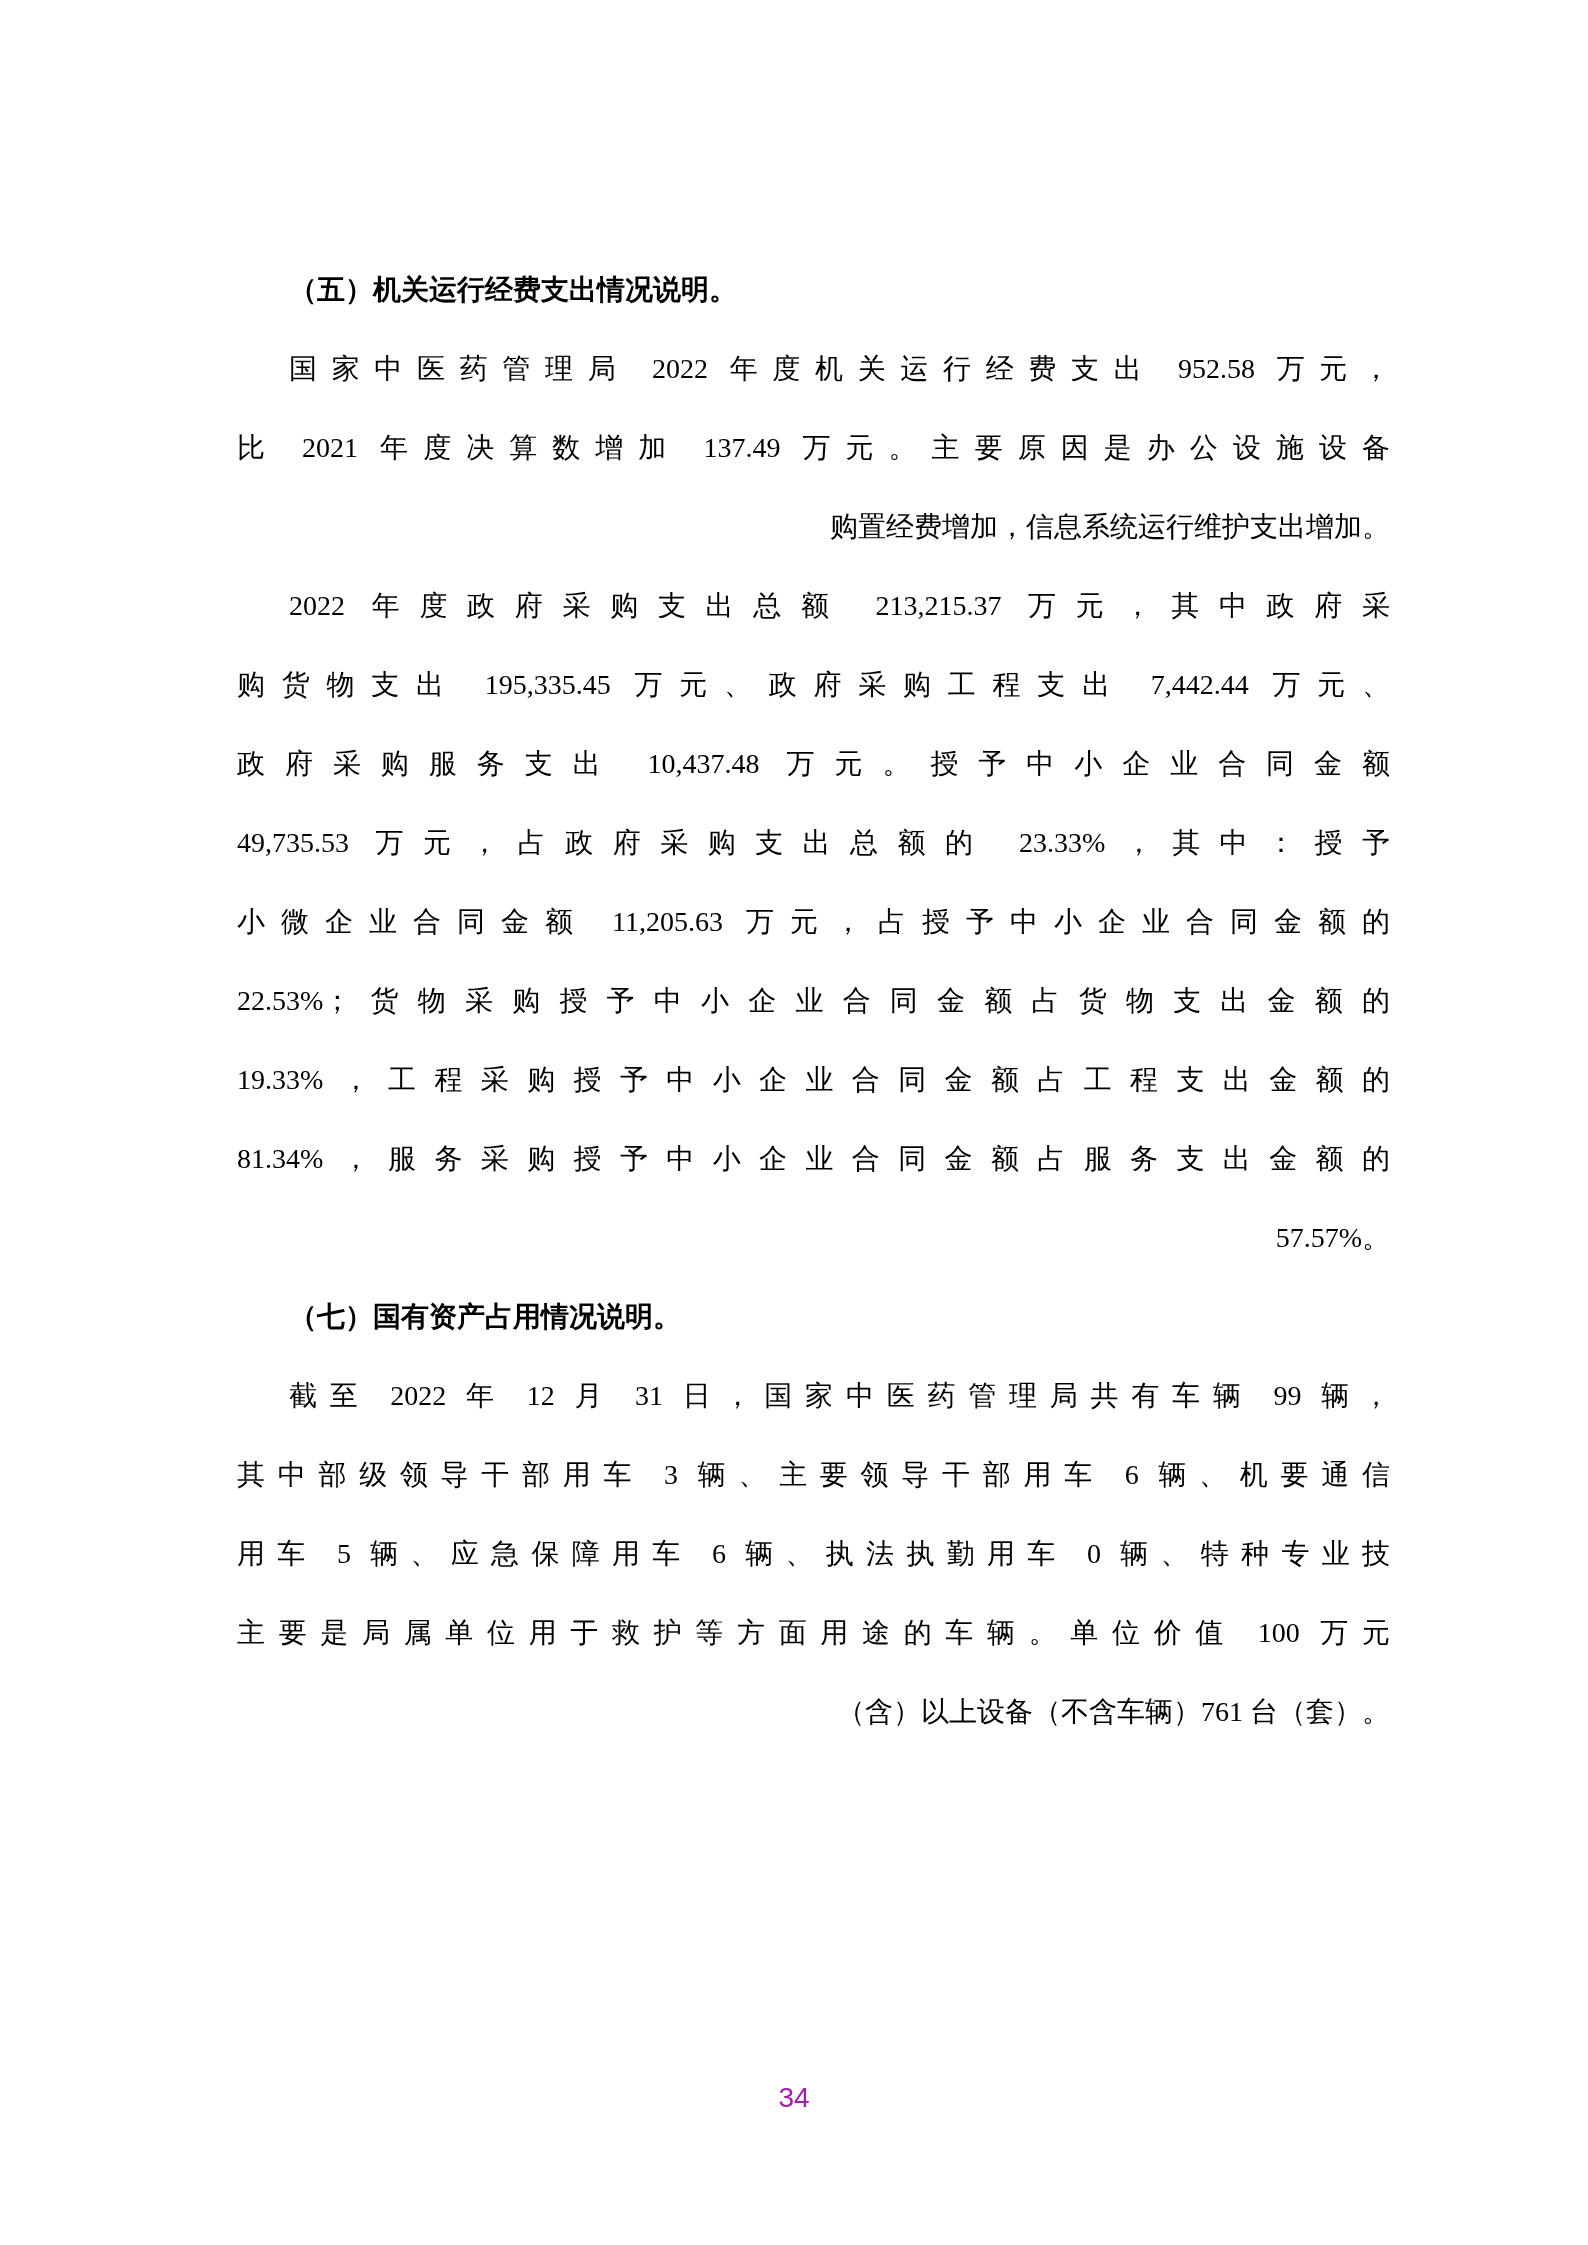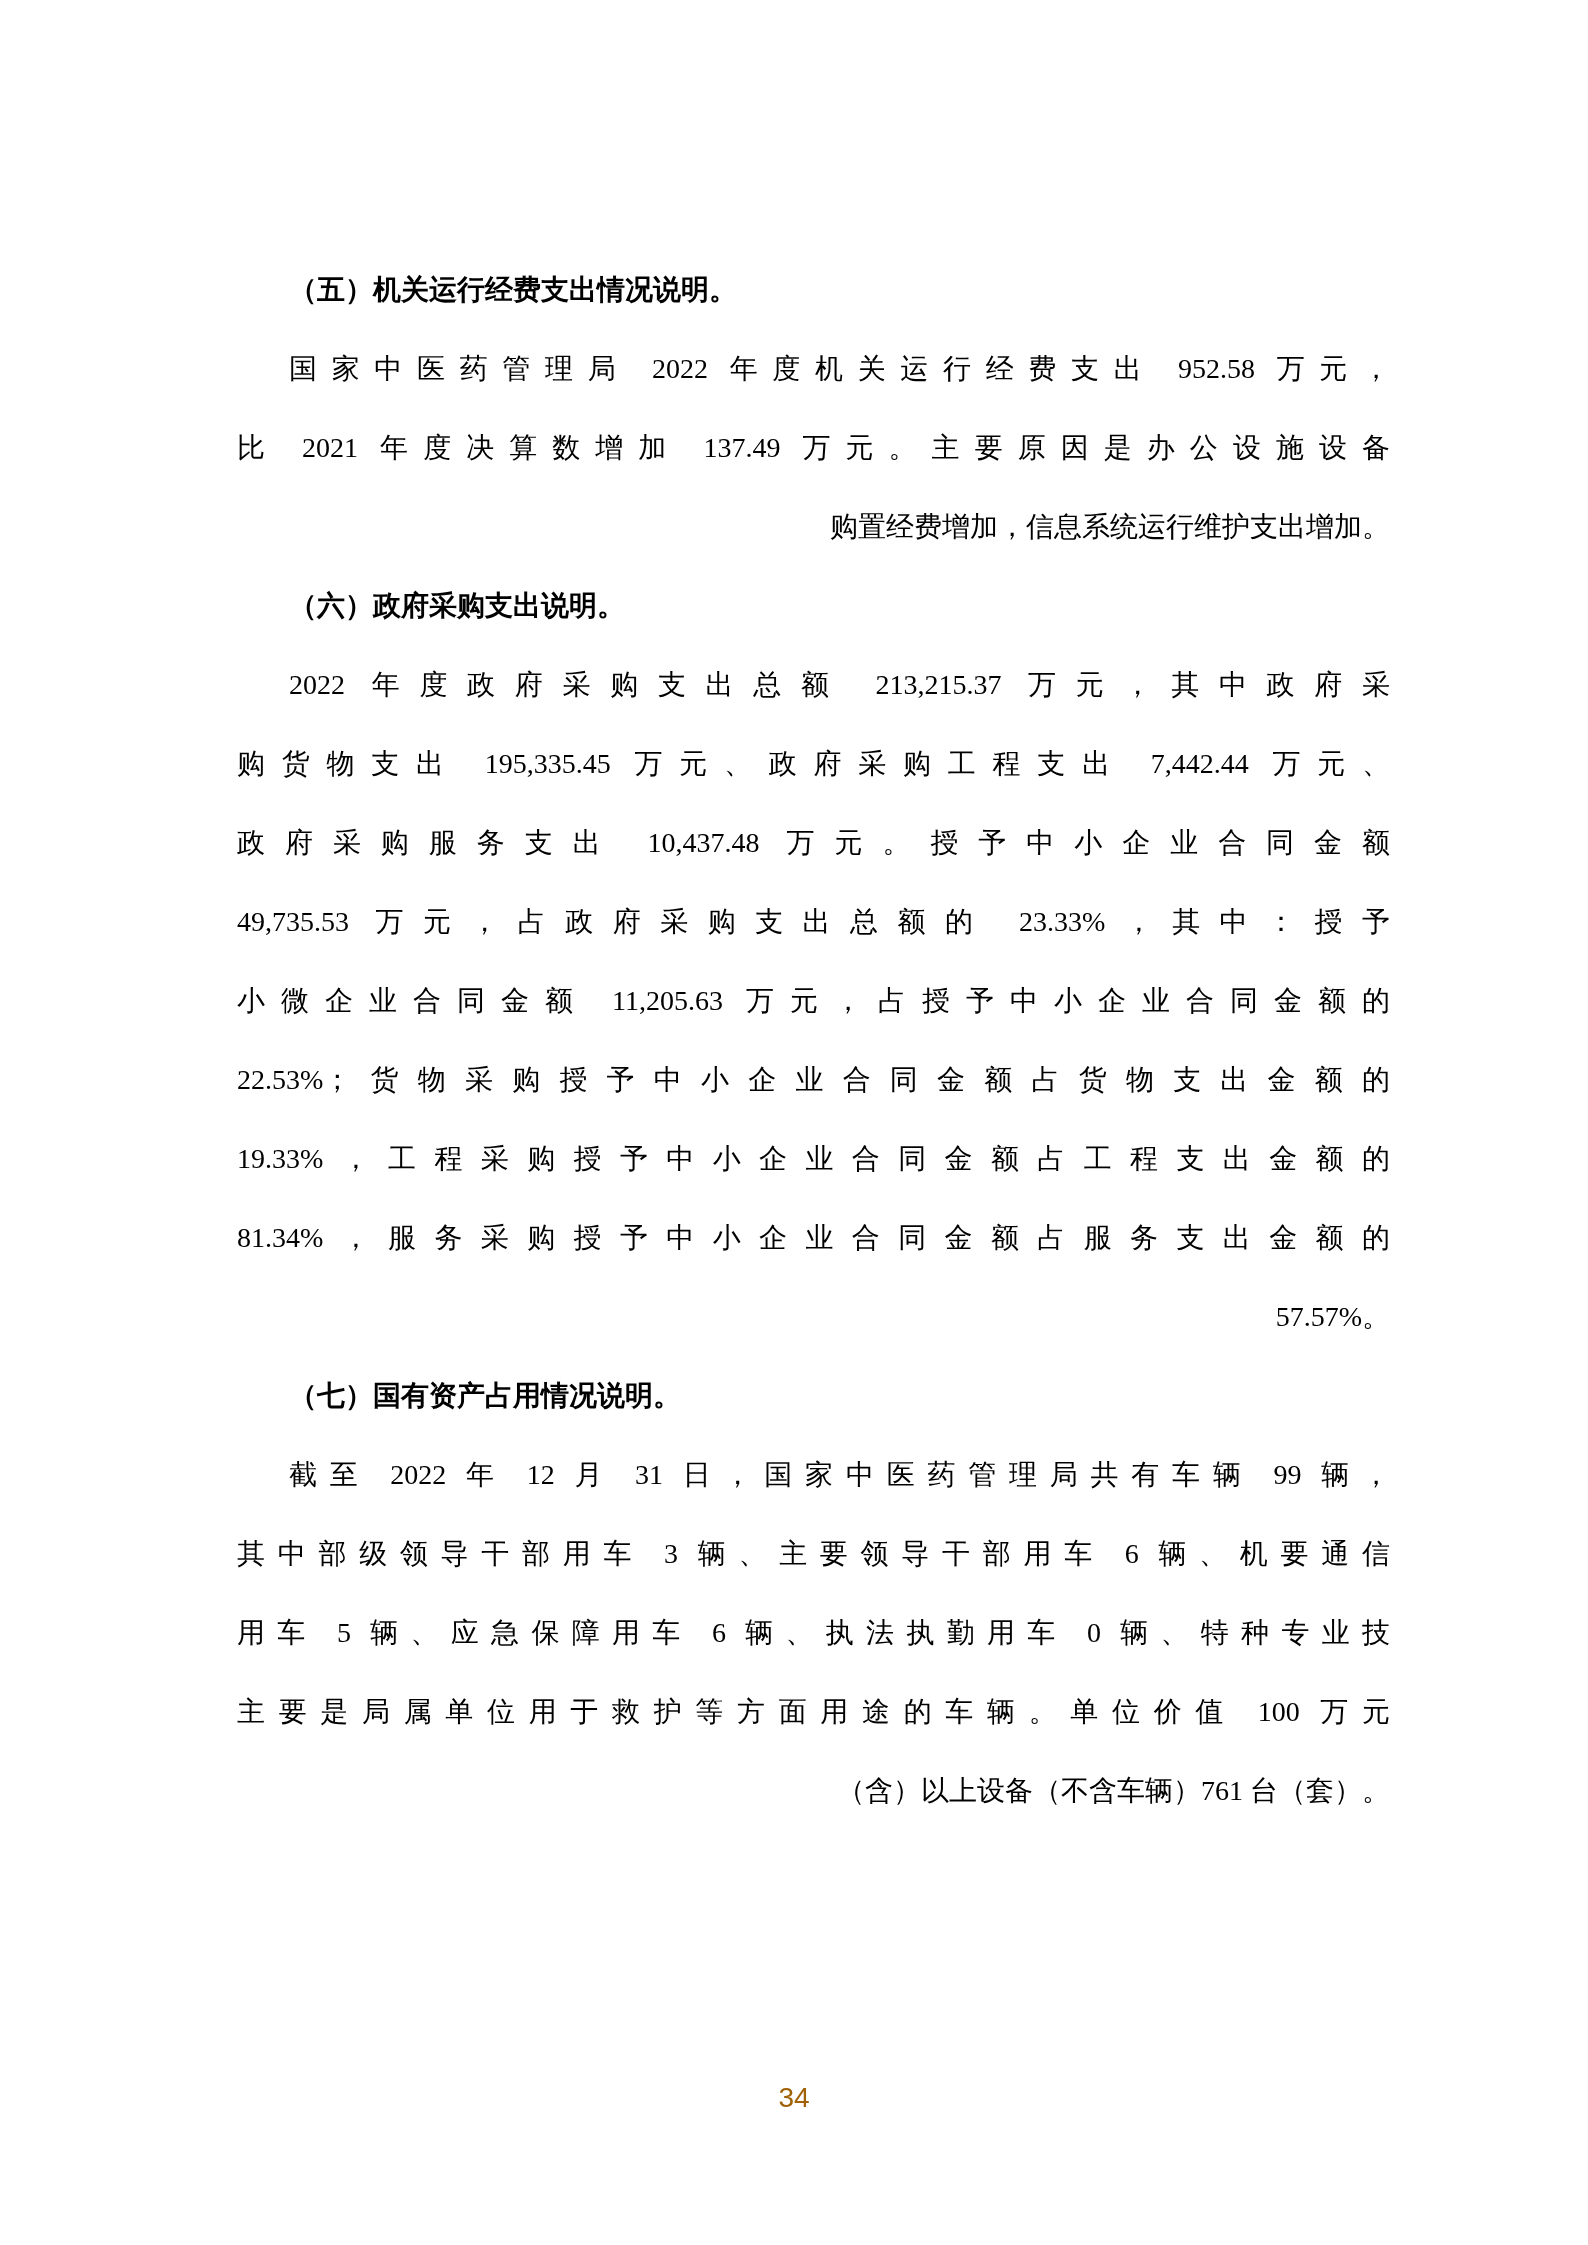--- a/index.html
+++ b/index.html
@@ -59,34 +59,33 @@
   }
   .page-number {
     position: absolute;
     left: 0;
     top: 2078px;
     width: 1588px;
     text-align: center;
     font-size: 28px;
     line-height: 40px;
     font-family: "Liberation Sans", "DejaVu Sans", sans-serif;
-    color: #a16207;
+    color: #a21caf;
   }
 </style>
 </head>
 <body>
 
 <div class="doc-page">
   <div class="doc-content" id="doc-content">
 
   <div class="line heading">（五）机关运行经费支出情况说明。</div>
       <div class="line first">国家中医药管理局 2022 年度机关运行经费支出 952.58 万元，</div>
       <div class="line full">比 2021 年度决算数增加 137.49 万元。主要原因是办公设施设备</div>
       <div class="line plain">购置经费增加，信息系统运行维护支出增加。</div>
-      <div class="line heading">（六）政府采购支出说明。</div>
       <div class="line first">2022 年度政府采购支出总额 213,215.37 万元，其中政府采</div>
       <div class="line full">购货物支出 195,335.45 万元、政府采购工程支出 7,442.44 万元、</div>
       <div class="line full">政府采购服务支出 10,437.48 万元。授予中小企业合同金额</div>
       <div class="line full">49,735.53 万元，占政府采购支出总额的 23.33%，其中：授予</div>
       <div class="line full">小微企业合同金额 11,205.63 万元，占授予中小企业合同金额的</div>
       <div class="line full">22.53%；货物采购授予中小企业合同金额占货物支出金额的</div>
       <div class="line full">19.33%，工程采购授予中小企业合同金额占工程支出金额的</div>
       <div class="line full">81.34%，服务采购授予中小企业合同金额占服务支出金额的</div>
       <div class="line plain">57.57%。</div>
       <div class="line heading">（七）国有资产占用情况说明。</div>

